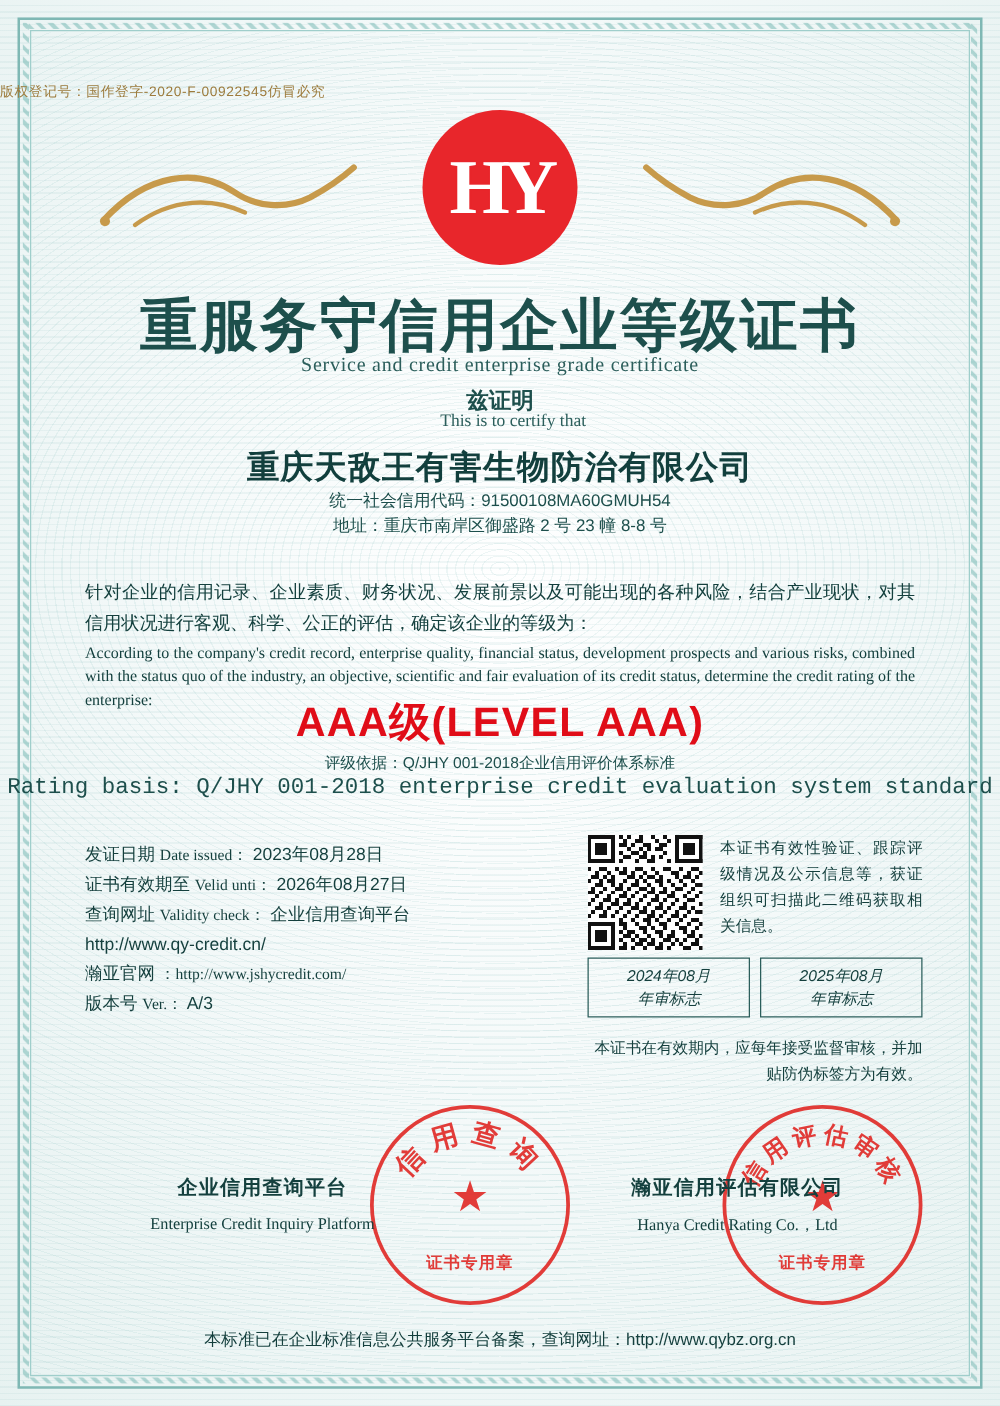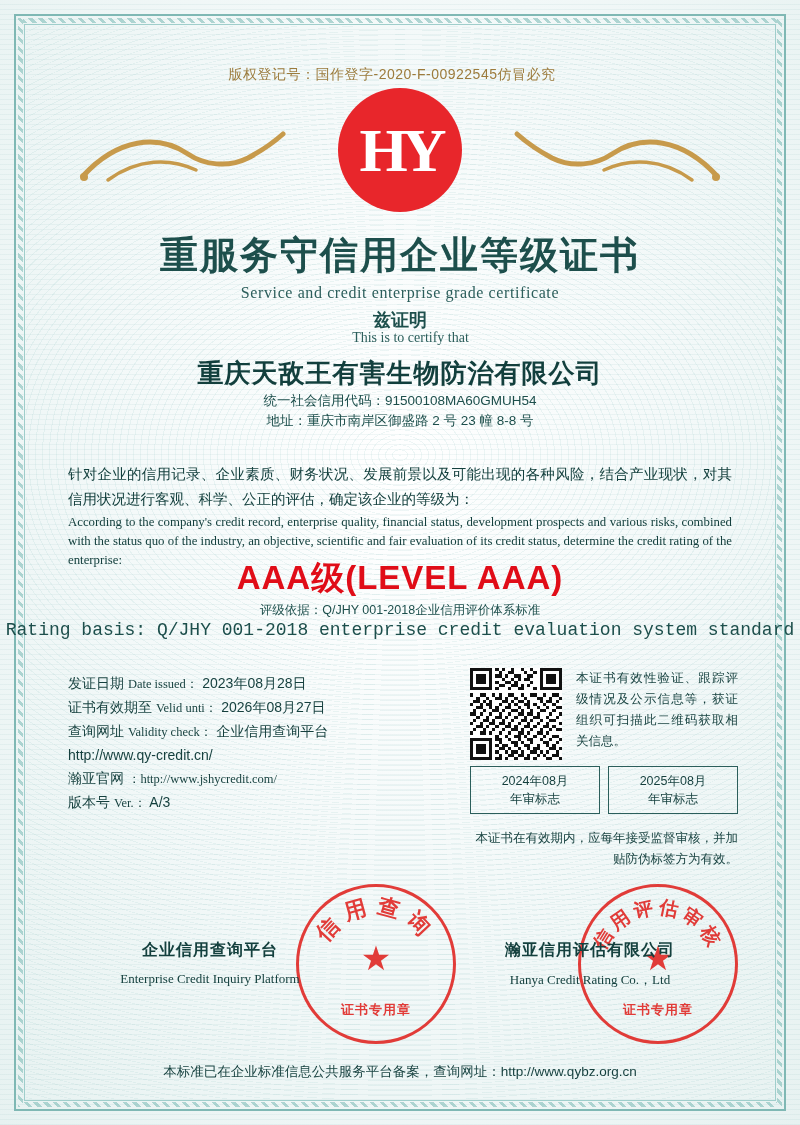--- a/index.html
+++ b/index.html
@@ -40,21 +40,21 @@
   }
   .wave-bg{
     position:absolute;left:26px;top:26px;right:26px;bottom:26px;
     background:
       repeating-radial-gradient(ellipse 420px 300px at 50% 40%, rgba(150,200,198,0.16) 0 1px, rgba(255,255,255,0) 1px 7px);
     pointer-events:none;
   }
 
   .copyright{
     position:absolute;top:66px;left:0;right:16px;
-    text-align:center;font-size:14px;color:#9c7b3c;letter-spacing:0.5px;
+    font-size:11px;color:#9c7b3c;letter-spacing:0.5px;
   }
 
   
   .logo-wrap{position:absolute;top:88px;left:0;right:0;height:125px;}
   .logo-circle{
     position:absolute;left:50%;top:0;transform:translateX(-50%);
     width:124px;height:124px;border-radius:50%;
     background:#e8262b;
     display:flex;align-items:center;justify-content:center;
   }
@@ -66,21 +66,21 @@
   }
   .flourish{
     position:absolute;top:40px;width:210px;height:60px;
   }
   .flourish.left{left:78px;}
   .flourish.right{right:78px;}
 
   .title-cn{
     position:absolute;top:230px;left:0;right:0;text-align:center;
     font-family:"DejaVu Sans", sans-serif;
-    font-weight:bold;font-size:38px;color:#1d4f4c;letter-spacing:2px;
+    font-weight:bold;font-size:46px;color:#1d4f4c;letter-spacing:2px;
   }
   .title-en{
     position:absolute;top:284px;left:0;right:0;text-align:center;
     font-family:"Liberation Serif", serif;
     font-size:16px;color:#2b5e5b;letter-spacing:0.6px;
   }
   .certify-cn{
     position:absolute;top:308px;left:0;right:0;text-align:center;
     font-size:18px;color:#1d4f4c;font-weight:bold;
   }
@@ -139,21 +139,21 @@
   
   .qr{
     position:absolute;top:668px;left:470px;width:92px;height:92px;
   }
   .right-note{
     position:absolute;top:668px;left:576px;width:162px;
     font-size:12.5px;line-height:21px;color:#143f3d;text-align:justify;
   }
   .seal-boxes{
     position:absolute;top:766px;left:470px;width:268px;
-    display:flex;gap:8px;
+    display:flex;gap:8px;font-style:italic;
   }
   .seal-box{
     flex:1;border:1px solid #2b5e5b;height:46px;
     display:flex;flex-direction:column;align-items:center;justify-content:center;
     font-size:12.5px;color:#143f3d;line-height:18px;
   }
   .right-note2{
     position:absolute;top:828px;left:470px;width:268px;
     font-size:12.5px;line-height:21px;color:#143f3d;text-align:right;
   }

